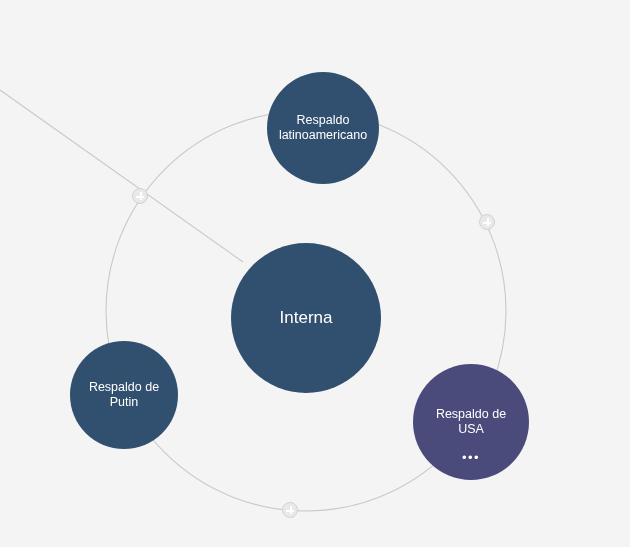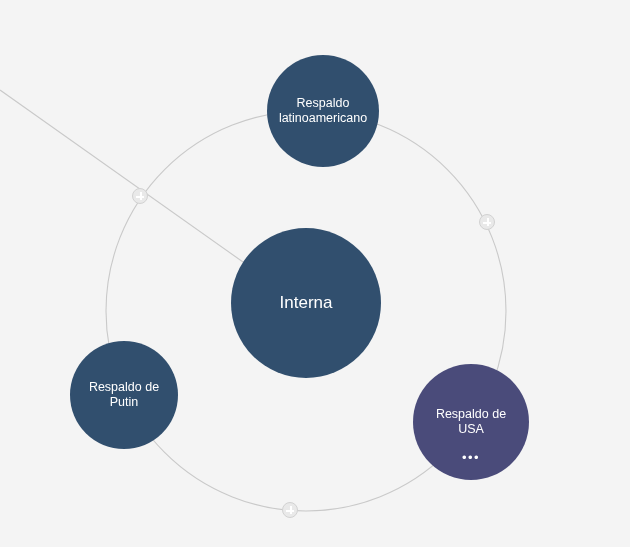--- a/index.html
+++ b/index.html
@@ -94,37 +94,37 @@
 </head>
 <body>
 
 <div id="canvas">
 
   <svg id="edges" viewBox="0 0 630 547" xmlns="http://www.w3.org/2000/svg">
     <circle cx="306" cy="311" r="200" fill="none" stroke="#c9c9c9" stroke-width="1.1"></circle>
     <line x1="0" y1="90" x2="243" y2="262" stroke="#c9c9c9" stroke-width="1.1"></line>
   </svg>
 
-  <div class="node node-sat" style="left:267px; top:55px; width:112px; height:112px; background:#314f6e;">
+  <div class="node node-sat" style="left:267px; top:72px; width:112px; height:112px; background:#314f6e;">
     <span class="node-label">Respaldo
 latinoamericano</span>
   </div>
 
   <div class="node node-sat" style="left:70px; top:341px; width:108px; height:108px; background:#314f6e;">
     <span class="node-label">Respaldo de
 Putin</span>
   </div>
 
   <div class="node node-sat" style="left:413px; top:364px; width:116px; height:116px; background:#4a4b7a;">
     <span class="node-label">Respaldo de
 USA</span>
     <span class="node-more">•••</span>
   </div>
 
-  <div class="node node-center" style="left:231px; top:228px; width:150px; height:150px; background:#314f6e;">
+  <div class="node node-center" style="left:231px; top:243px; width:150px; height:150px; background:#314f6e;">
     <span class="node-label">Interna</span>
   </div>
 
   <div class="add-marker" style="left:140px; top:196px;"></div>
   <div class="add-marker" style="left:487px; top:222px;"></div>
   <div class="add-marker" style="left:290px; top:510px;"></div>
 
 </div>
 
 </body></html>

